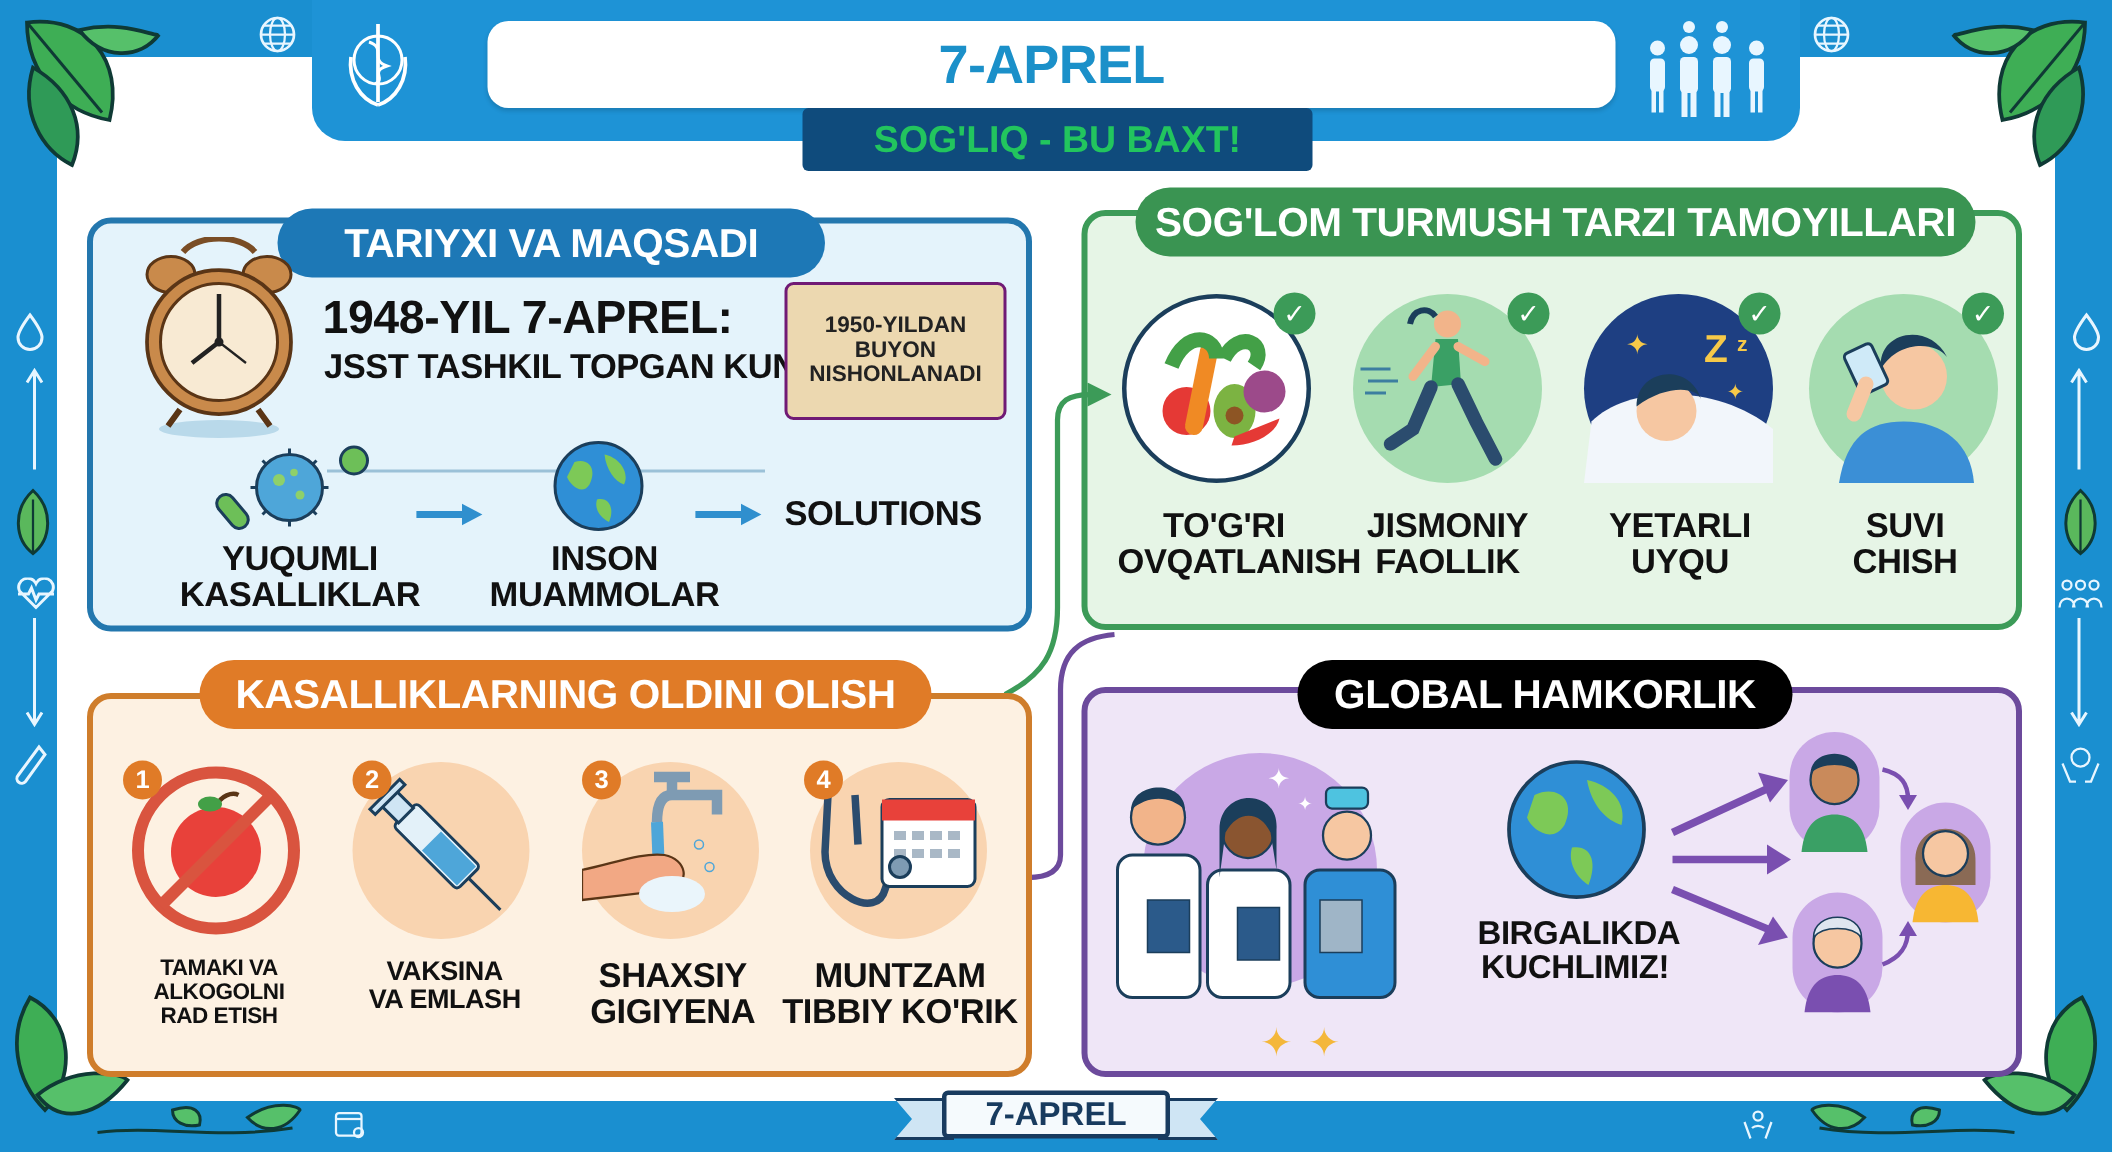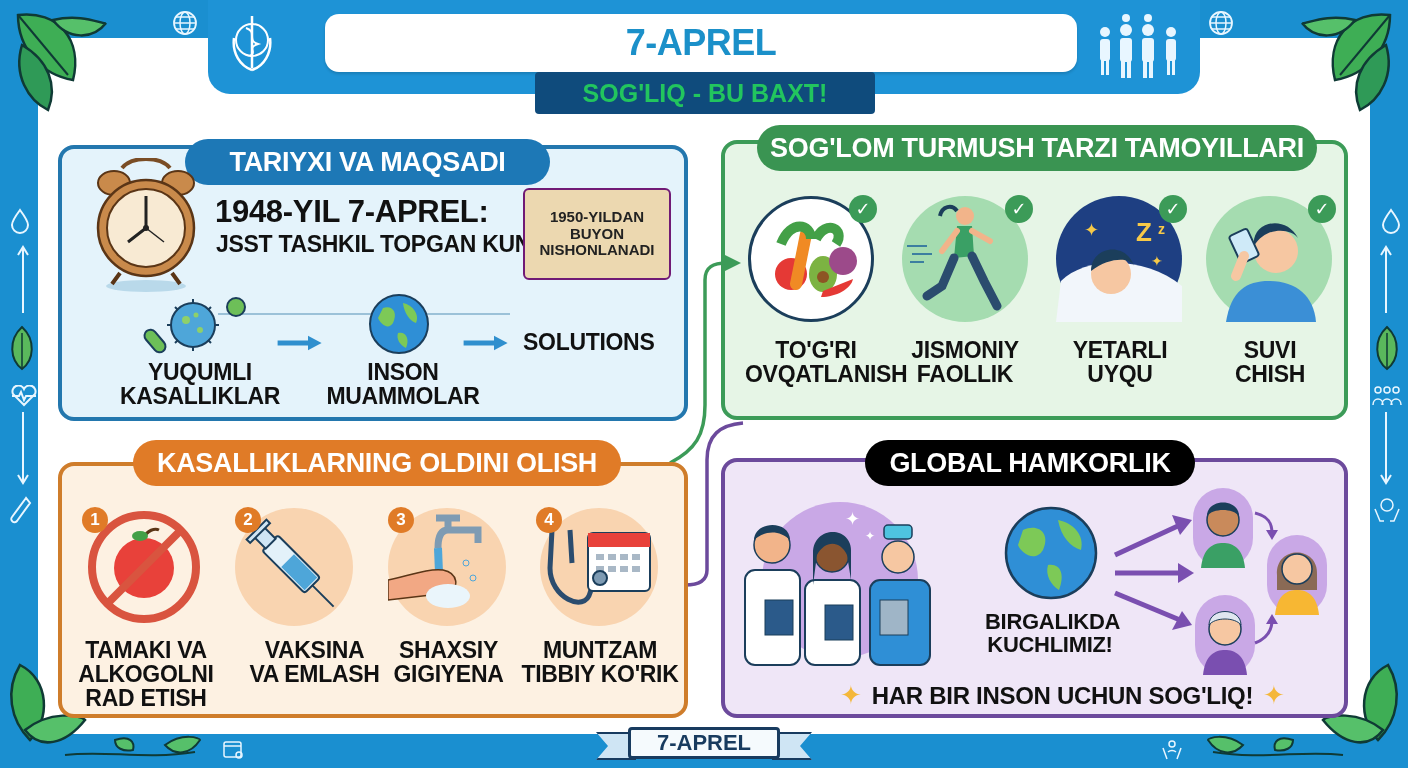--- a/index.html
+++ b/index.html
@@ -346,26 +346,26 @@
         <rect x="92" y="46" width="8" height="6"></rect>
         <rect x="56" y="58" width="8" height="6"></rect>
         <rect x="68" y="58" width="8" height="6"></rect>
         <rect x="80" y="58" width="8" height="6"></rect>
         <rect x="92" y="58" width="8" height="6"></rect>
       </g>
       <circle cx="60" cy="70" r="7" fill="#7e9bb3" stroke="#1b3e5b" stroke-width="2"></circle>
     </svg>
 </div>
 <div class="badge" style="left:536px;top:507px">4</div>
-<div class="txt" style="left:72px;top:638px;width:148px;font-size:23px">
+<div class="txt" style="left:72px;top:638px;width:148px;font-size:15px">
   <div>TAMAKI VA</div>
   <div>ALKOGOLNI</div>
   <div>RAD ETISH</div>
 </div>
-<div class="txt" style="left:242px;top:638px;width:145px;font-size:23px">
+<div class="txt" style="left:224px;top:638px;width:145px;font-size:18px">
   <div>VAKSINA</div>
   <div>VA EMLASH</div>
 </div>
 <div class="txt" style="left:376px;top:638px;width:145px;font-size:23px">
   <div>SHAXSIY</div>
   <div>GIGIYENA</div>
 </div>
 <div class="txt" style="left:520px;top:638px;width:160px;font-size:23px">
   <div>MUNTZAM</div>
   <div>TIBBIY KO'RIK</div>
@@ -430,19 +430,18 @@
     </svg>
 </div>
 <svg style="position:absolute;left:1250px;top:508px" width="30" height="140" viewBox="0 0 30 140">
   <path d="M5 5 C18 8 22 15 22 25" stroke="#7a4fb0" stroke-width="3" fill="none"></path>
     <path d="M16 22 L22 32 L28 22Z" fill="#7a4fb0"></path>
   <path d="M5 135 C18 130 22 122 22 112" stroke="#7a4fb0" stroke-width="3" fill="none"></path>
     <path d="M16 116 L22 106 L28 116Z" fill="#7a4fb0"></path>
 </svg>
 <div style="position:absolute;left:840px;top:680px;display:flex;align-items:center;gap:10px">
   <span style="color:#f4b73a;font-size:26px">✦</span>
-  <span class="txt" style="position:static;font-size:24px">HAR BIR INSON UCHUN SOG'LIQ!</span>
   <span style="color:#f4b73a;font-size:26px">✦</span>
 </div>
 
 <div class="ribbon-tail" style="left:596px;clip-path:polygon(0 0,100% 0,100% 100%,0 100%,30% 50%)"></div>
 <div class="ribbon-tail" style="left:772px;clip-path:polygon(0 0,100% 0,70% 50%,100% 100%,0 100%)"></div>
 <div class="ribbon">7-APREL</div>
 
 </body></html>

